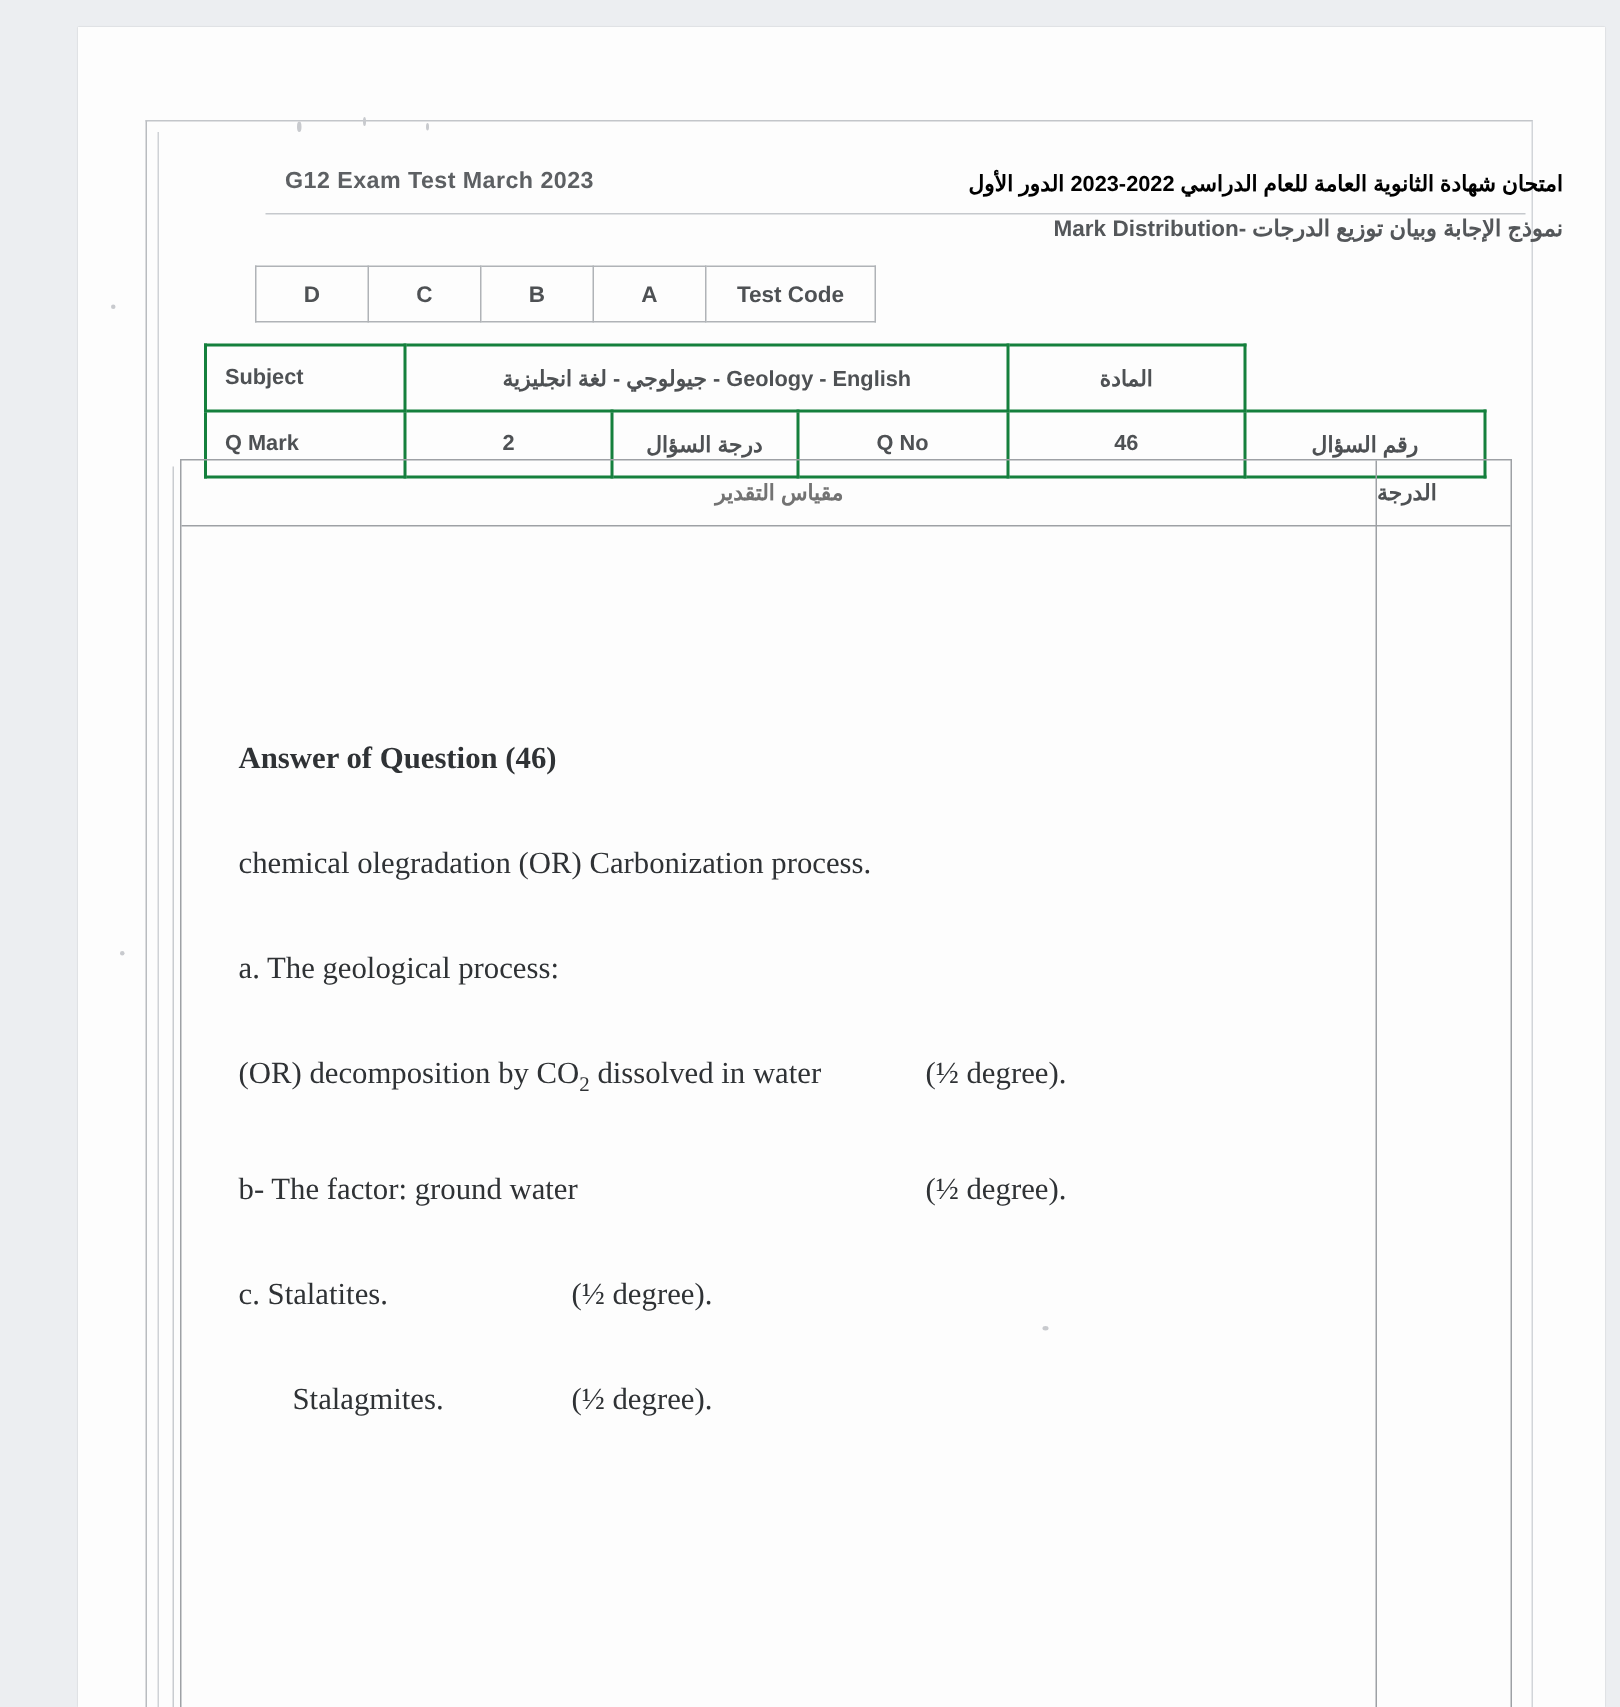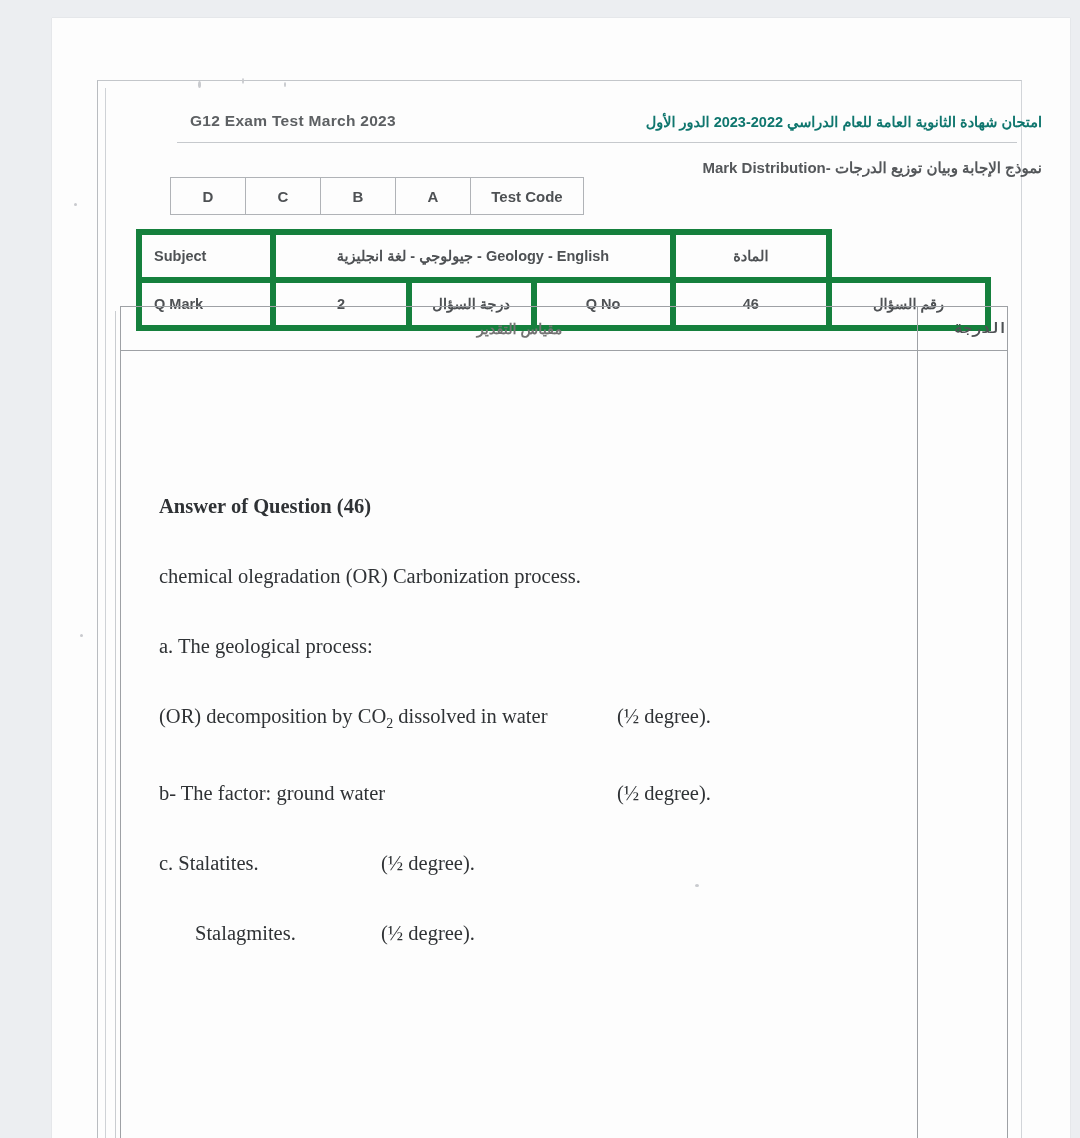--- a/index.html
+++ b/index.html
@@ -78,28 +78,28 @@
     width: 840px;
     height: 1px;
     background: #c6c9cd;
   }
   #exam-title-ar {
     position: absolute;
     right: 28px;
     top: 96px;
     font-size: 14.5px;
     font-weight: bold;
-    color: #0f766e;
+    color: #000000;
     direction: rtl;
     white-space: nowrap;
   }
   #mark-dist-line {
     position: absolute;
     right: 28px;
-    top: 141px;
+    top: 125px;
     font-size: 15px;
     font-weight: bold;
     color: #54575a;
     direction: rtl;
     white-space: nowrap;
   }
 
   
   #test-code-table {
     position: absolute;
@@ -122,21 +122,21 @@
 
   
   #info-table {
     position: absolute;
     left: 84px;
     top: 211px;
     width: 855px;
     border-collapse: collapse;
   }
   #info-table td {
-    border: 6px solid #15803d;
+    border: 2px solid #15803d;
     height: 42px;
     font-size: 14.5px;
     font-weight: bold;
     color: #4e5154;
     padding: 0 12px;
     vertical-align: middle;
   }
   .cell-left-label  { width: 128px; text-align: left; }
   .cell-subject     { text-align: center; }
   .cell-ar-right    { width: 168px; text-align: center; direction: rtl; }
@@ -194,26 +194,25 @@
     width: 1px;
     background: #9ea1a5;
   }
   #grade-head-label {
     position: absolute;
     right: 0;
     width: 89px;
     top: 0;
     height: 44px;
     line-height: 44px;
-    text-align: right;
+    text-align: left;
     font-size: 14.5px;
     font-weight: bold;
     color: #4e5154;
     direction: rtl;
-    font-family: Liberation Mono, monospace;
   }
   #grade-col-body {
     position: absolute;
     right: 0;
     width: 89px;
     top: 44px;
     bottom: 0;
   }
 
   

